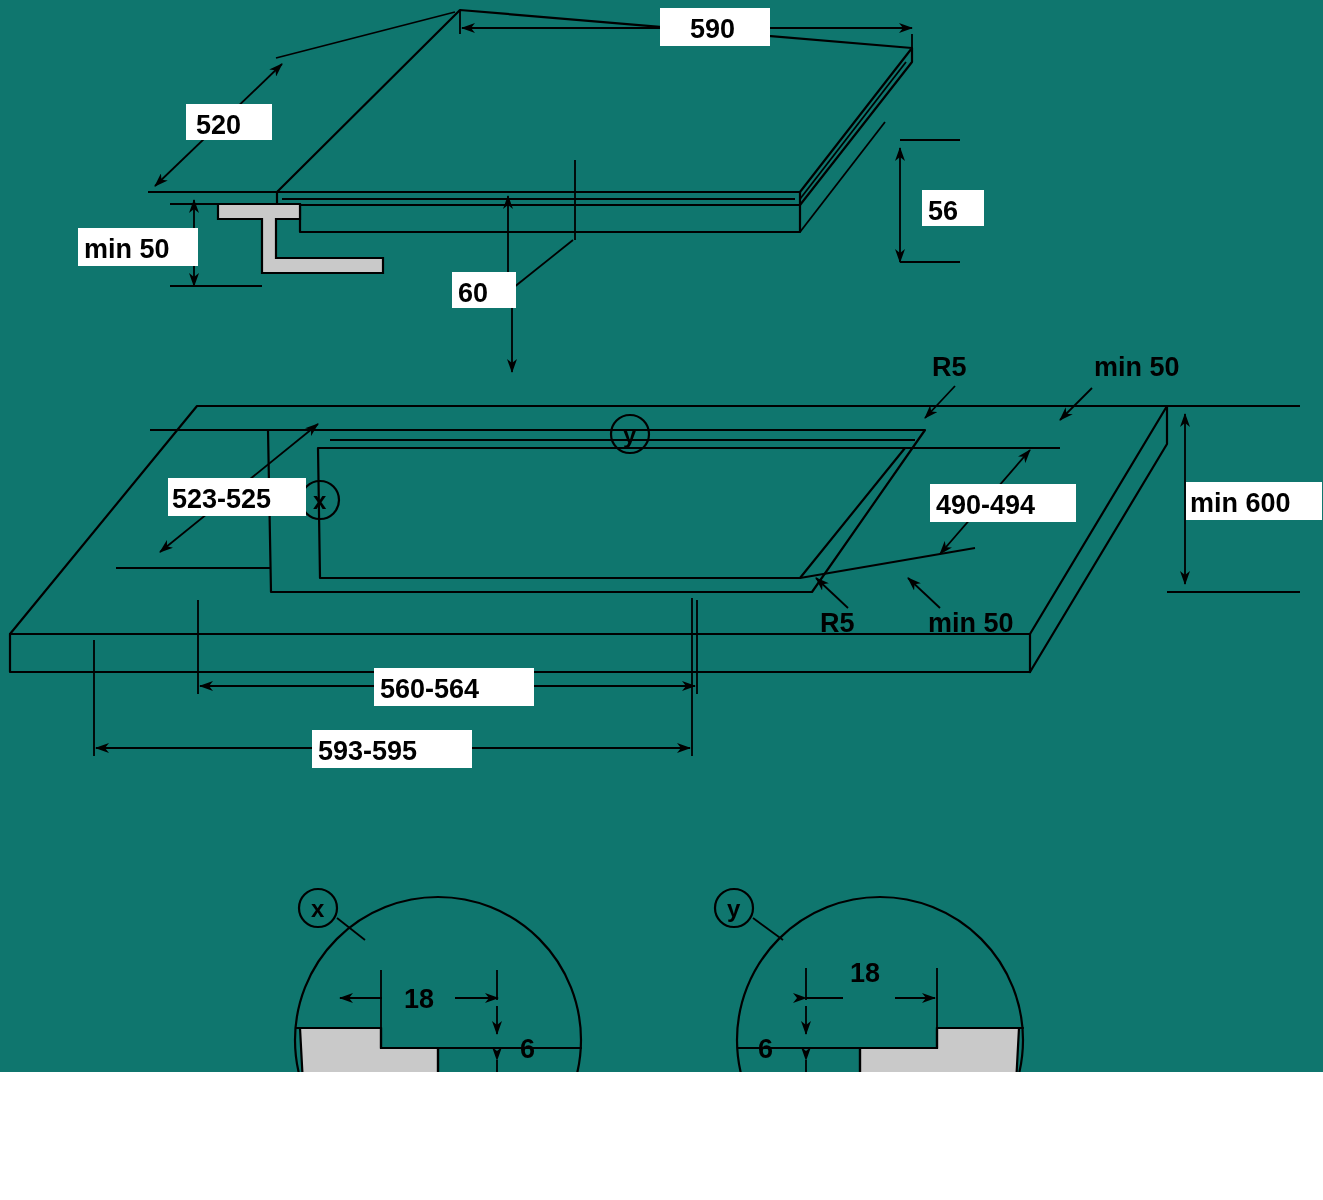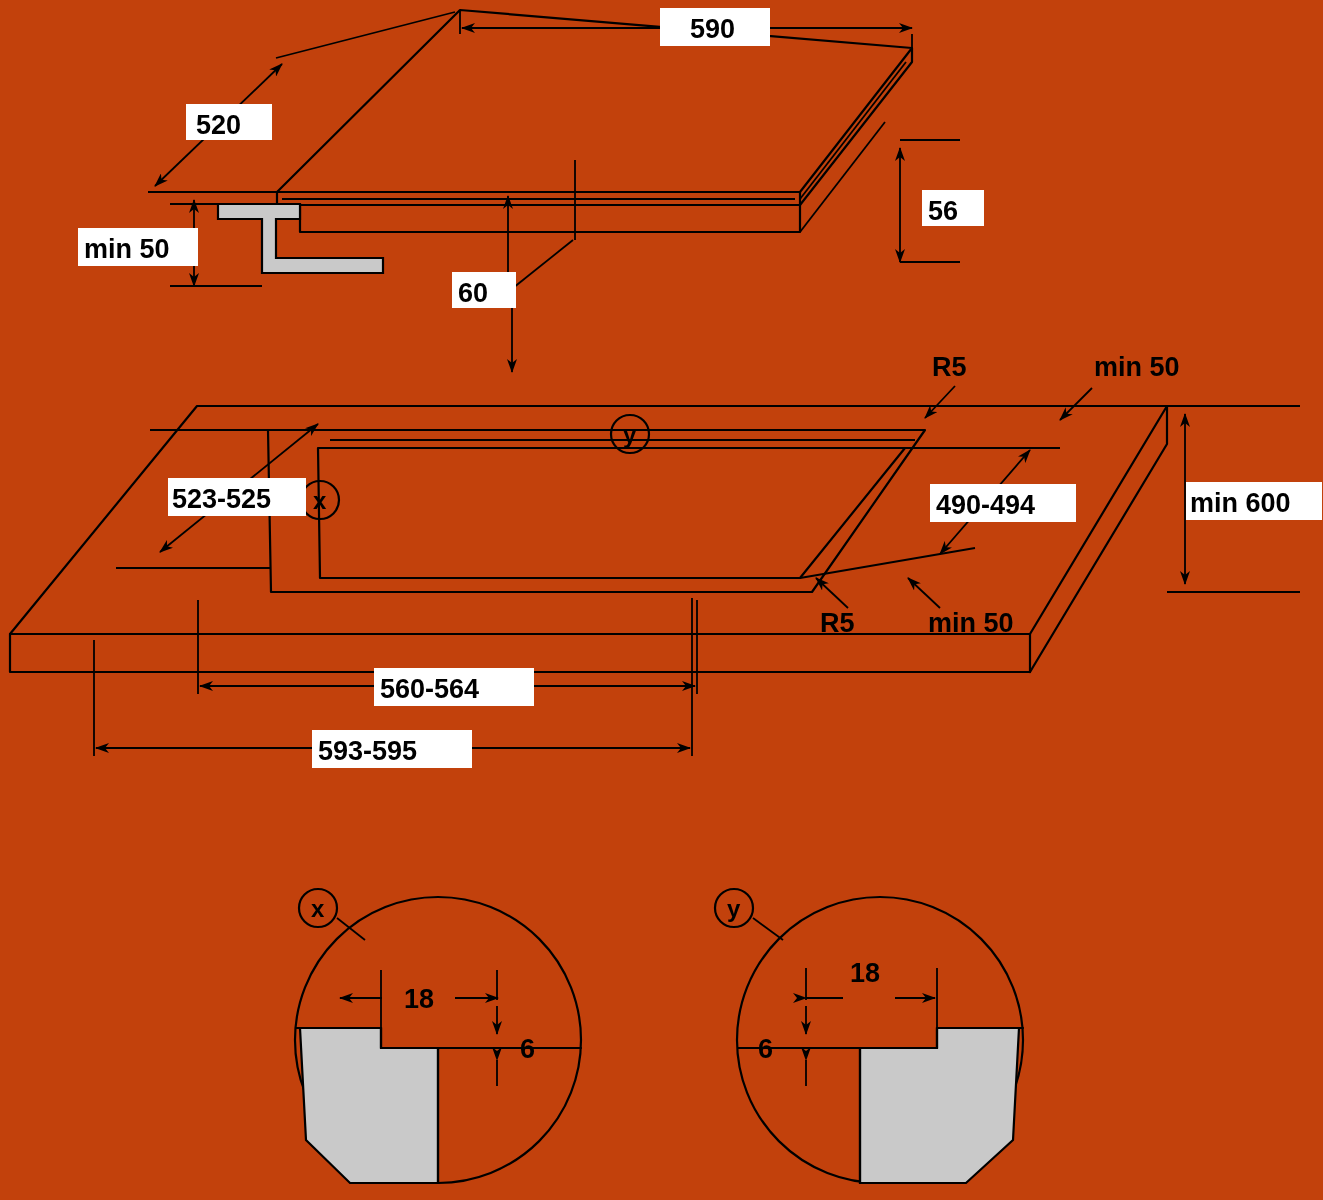--- a/index.html
+++ b/index.html
@@ -6,22 +6,22 @@
     margin: 0;
     padding: 0;
     background: #ffffff;
   }
   body {
     font-family: "Liberation Sans", sans-serif;
   }
   #sheet {
     position: relative;
     width: 1323px;
-    height: 1200px;
-    background: #c2410c;
+    height: 1072px;
+    background: #0f766e;
     overflow: hidden;
   }
   svg.drawing {
     position: absolute;
     left: 0;
     top: 0;
     width: 1323px;
     height: 1200px;
   }
   .ln {

